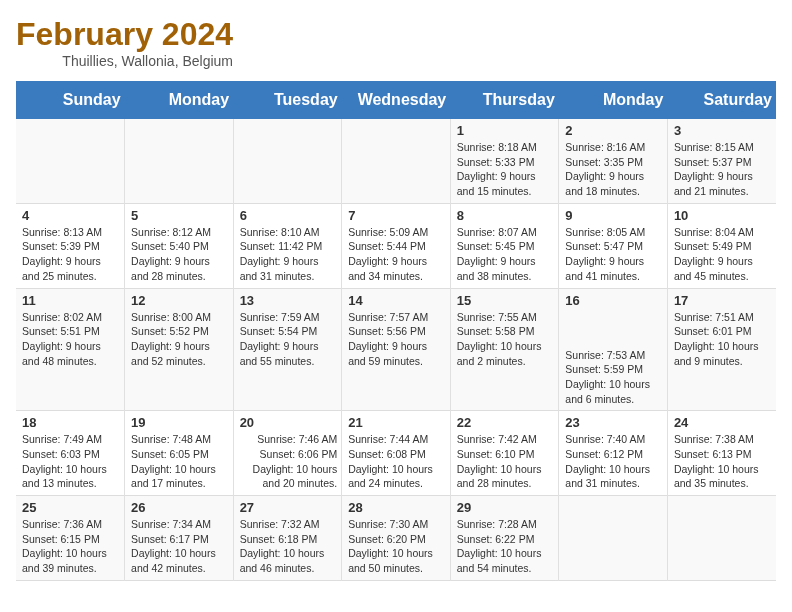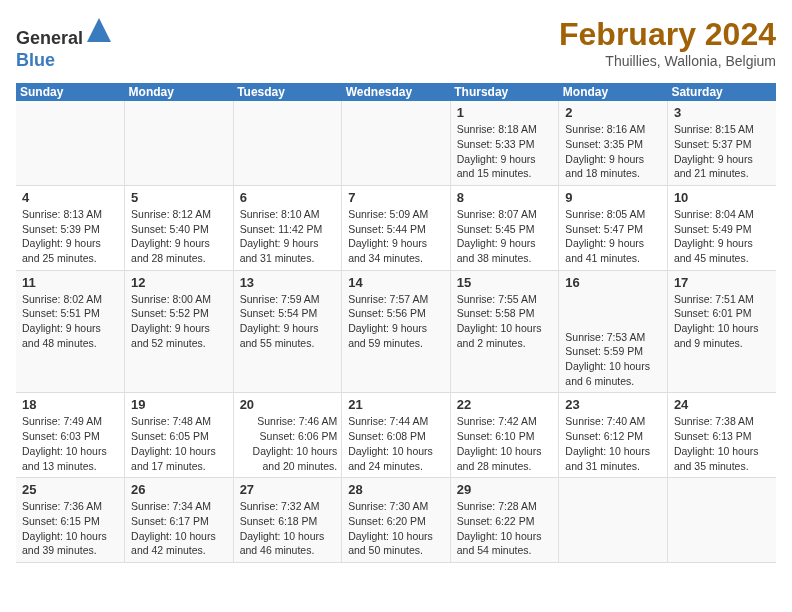--- a/index.html
+++ b/index.html
@@ -47,24 +47,24 @@
     table {
       width: 100%;
       border-collapse: collapse;
       font-size: 11px;
     }
     thead tr {
       background-color: #3a7abf;
       color: #fff;
     }
     thead th {
-      padding: 2px 4px;
-      text-align: left;
+      padding: 10px 4px;
+      text-align: right;
       font-weight: bold;
-      font-size: 12px;
+      font-size: 16px;
     }
     tbody tr {
       border-bottom: 1px solid #ddd;
     }
     tbody tr:nth-child(odd) {
       background-color: #f9f9f9;
     }
     tbody tr:nth-child(even) {
       background-color: #fff;
     }
@@ -86,32 +86,20 @@
       color: #333;
       font-size: 10.5px;
       line-height: 1.4;
     }
     .empty-cell { background: #f9f9f9; }
   </style>
 </head>
 <body>
 
 <div class="header">
-  <div class="logo">
-    <div>
-      <div class="logo-text">
-        <span class="general">General</span><svg class="logo-icon" viewBox="0 0 28 28">
-            <polygon points="14,2 26,26 2,26" fill="#3a7abf"></polygon>
-          </svg>
-      </div>
-      <div class="logo-text">
-        <span class="blue">Blue</span>
-      </div>
-    </div>
-  </div>
   <div class="title-section">
     <div class="month-year">February 2024</div>
     <div class="location">Thuillies, Wallonia, Belgium</div>
   </div>
 </div>
 
 <table>
   <thead>
     <tr>
     <th>Sunday</th>

